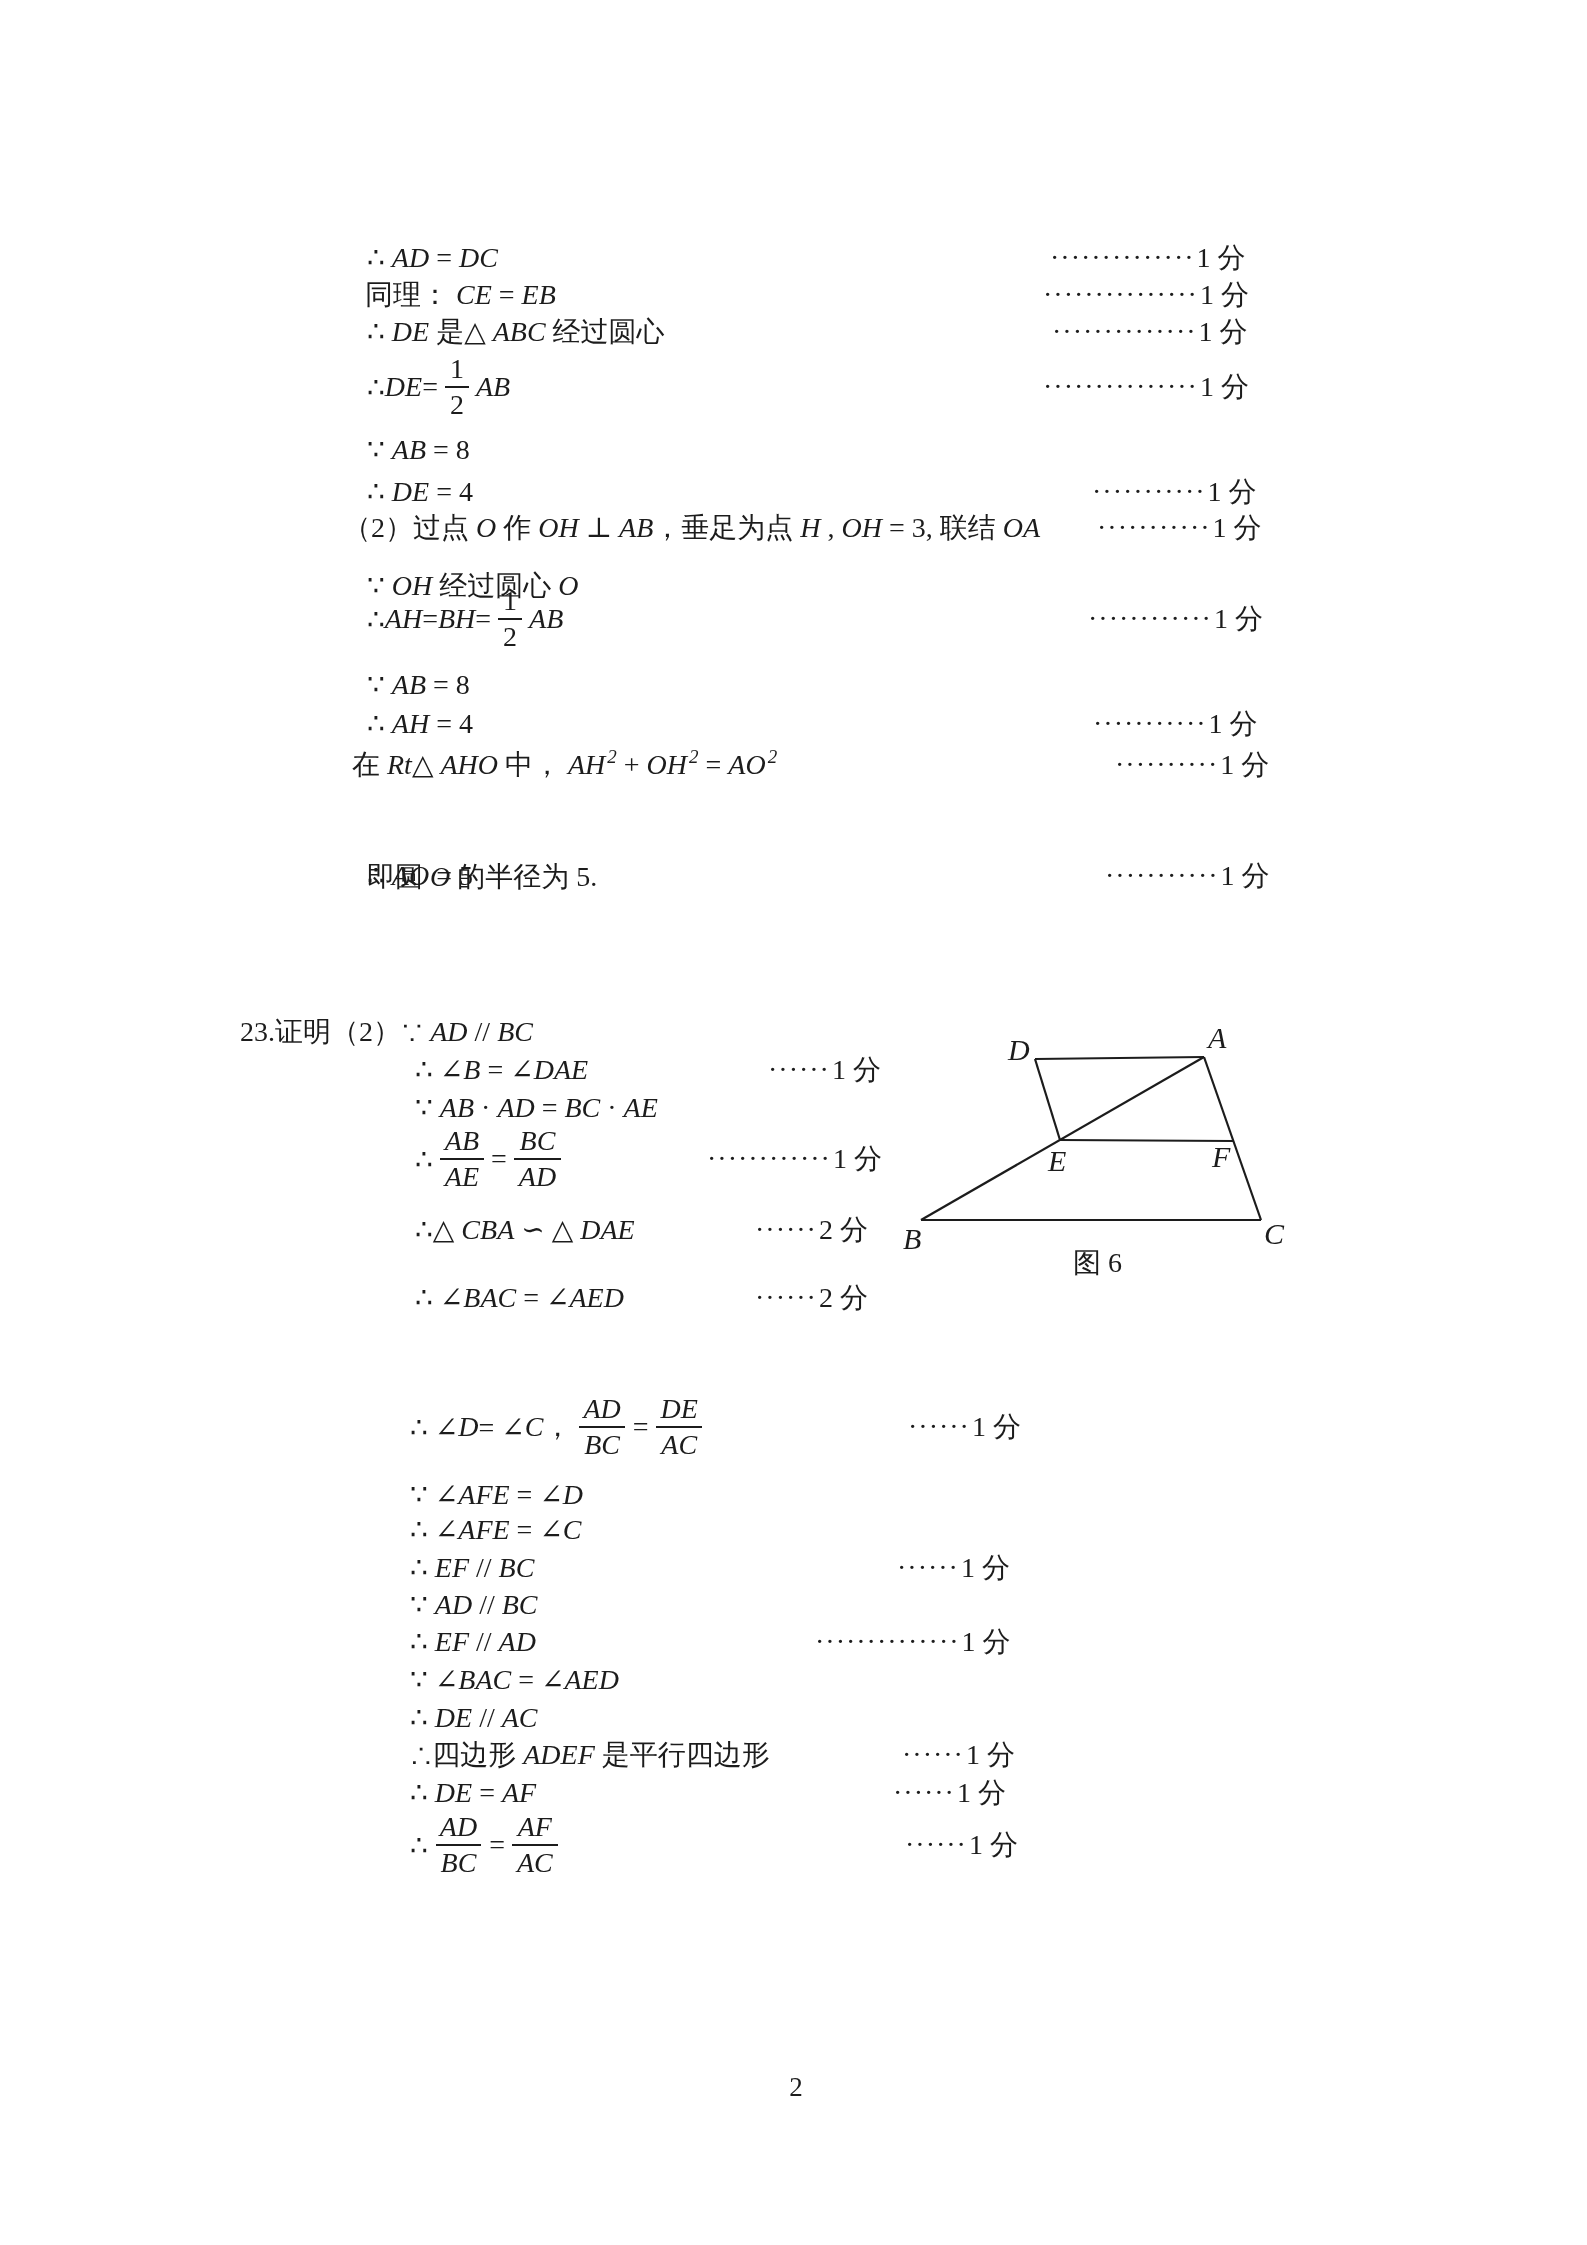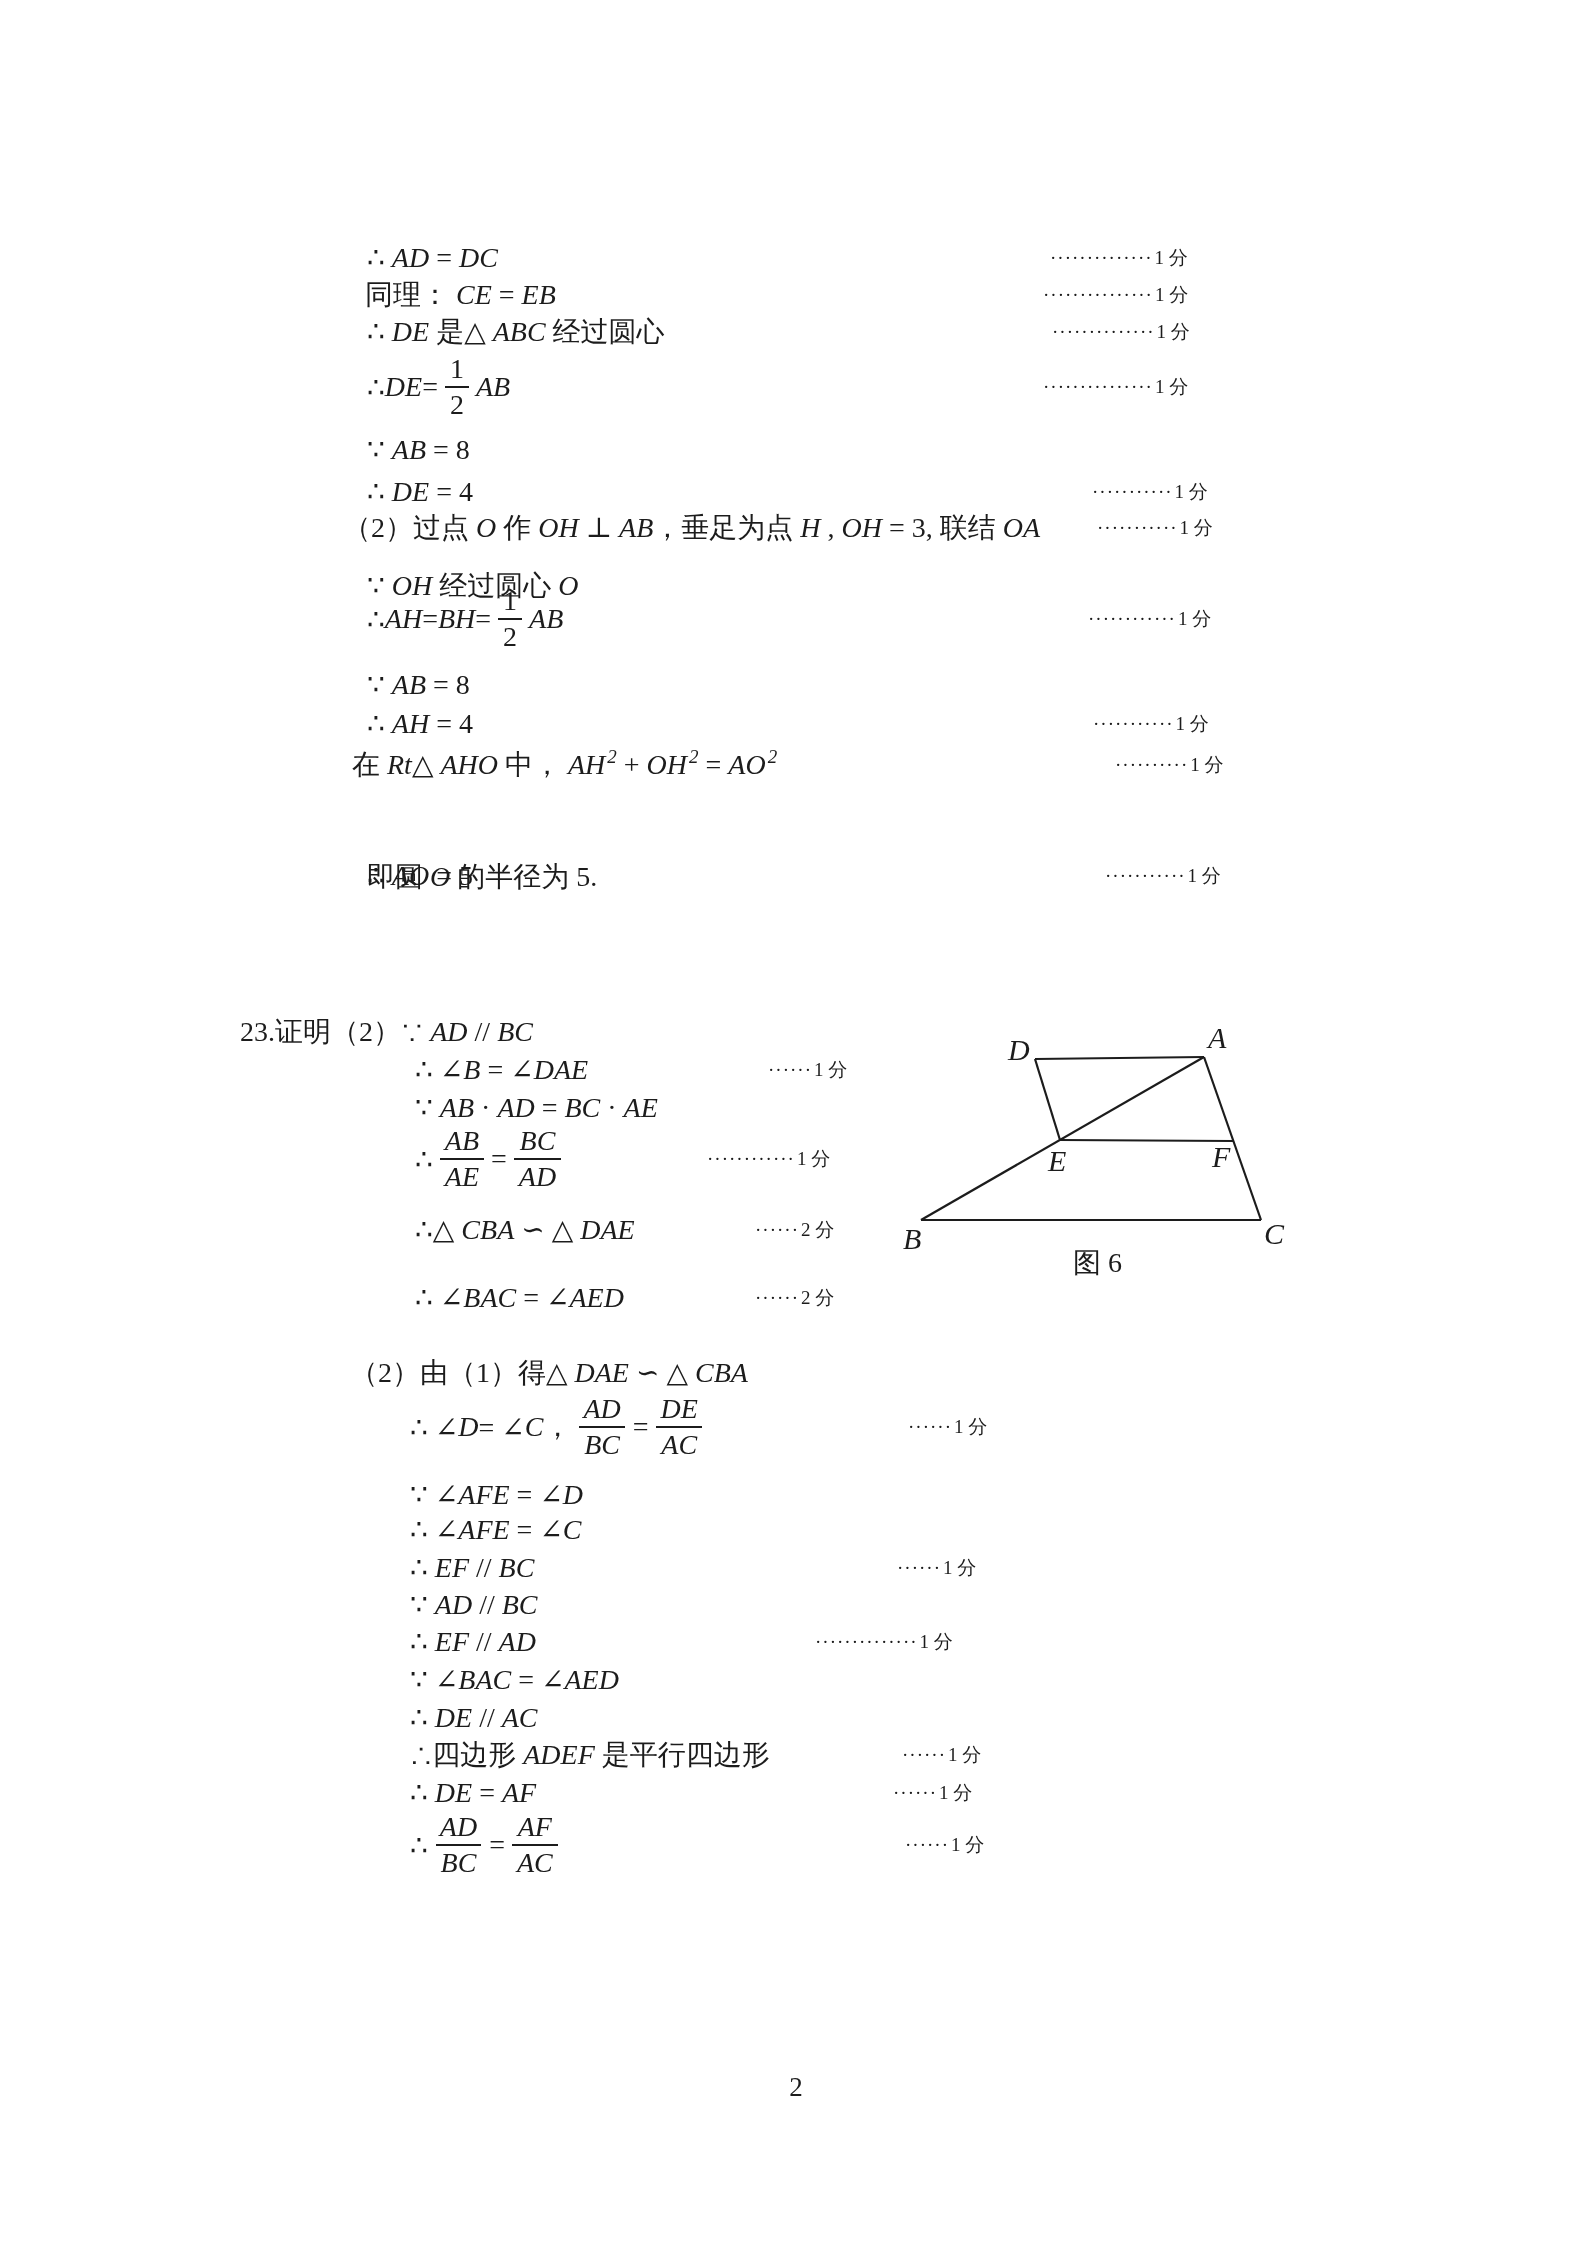--- a/index.html
+++ b/index.html
@@ -42,21 +42,21 @@
     margin:0 7px;
     line-height:1.08;
     font-size:28px;
   }
   .frac .num { padding:0 5px 2px 5px; }
   .frac .den { border-top:2px solid #1c1c1c; padding:2px 5px 0 5px; }
   .score {
     position:absolute;
     top:0;
     white-space:nowrap;
-    font-size:19px;
+    font-size:28px;
     line-height:40px;
   }
   .fracline .score {
     top:50%;
     transform:translateY(-50%);
     line-height:normal;
   }
   .score .dots { letter-spacing:1px; }
   .score .lbl  { margin-left:2px; }
   #figure-wrap { position:absolute; left:0; top:0; }
@@ -119,21 +119,20 @@
         </span>
         <span class="rm"> = </span>
         <span class="frac m">
           <span class="num">BC</span>
           <span class="den">AD</span>
         </span>
         <span class="score" style="left: 292px;"><span class="dots">············</span><span class="lbl">1 分</span></span>
       </div>
       <div class="line" style="left: 415px; top: 1210px;"><span class="rm">∴△ </span><span class="m">CBA</span><span class="rm"> ∽ △ </span><span class="m">DAE</span><span class="score" style="left: 340px;"><span class="dots">······</span><span class="lbl">2 分</span></span></div>
       <div class="line" style="left: 415px; top: 1278px;"><span class="rm">∴ ∠</span><span class="m">BAC</span><span class="rm"> = ∠</span><span class="m">AED</span><span class="score" style="left: 340px;"><span class="dots">······</span><span class="lbl">2 分</span></span></div>
-      <div class="line" style="left: 350px; top: 1353px;"><span class="cn">（2）由（1）得</span><span class="rm">△ </span><span class="m">DAE</span><span class="rm"> ∽ △ </span><span class="m">CBA</span></div>
       <div class="line fracline" style="left: 410px; top: 1389px;">
         <span class="rm">∴ ∠</span>
         <span class="m">D</span>
         <span class="rm"> = ∠</span>
         <span class="m">C</span>
         <span class="cn">， </span>
         <span class="frac m">
           <span class="num">AD</span>
           <span class="den">BC</span>
         </span>

